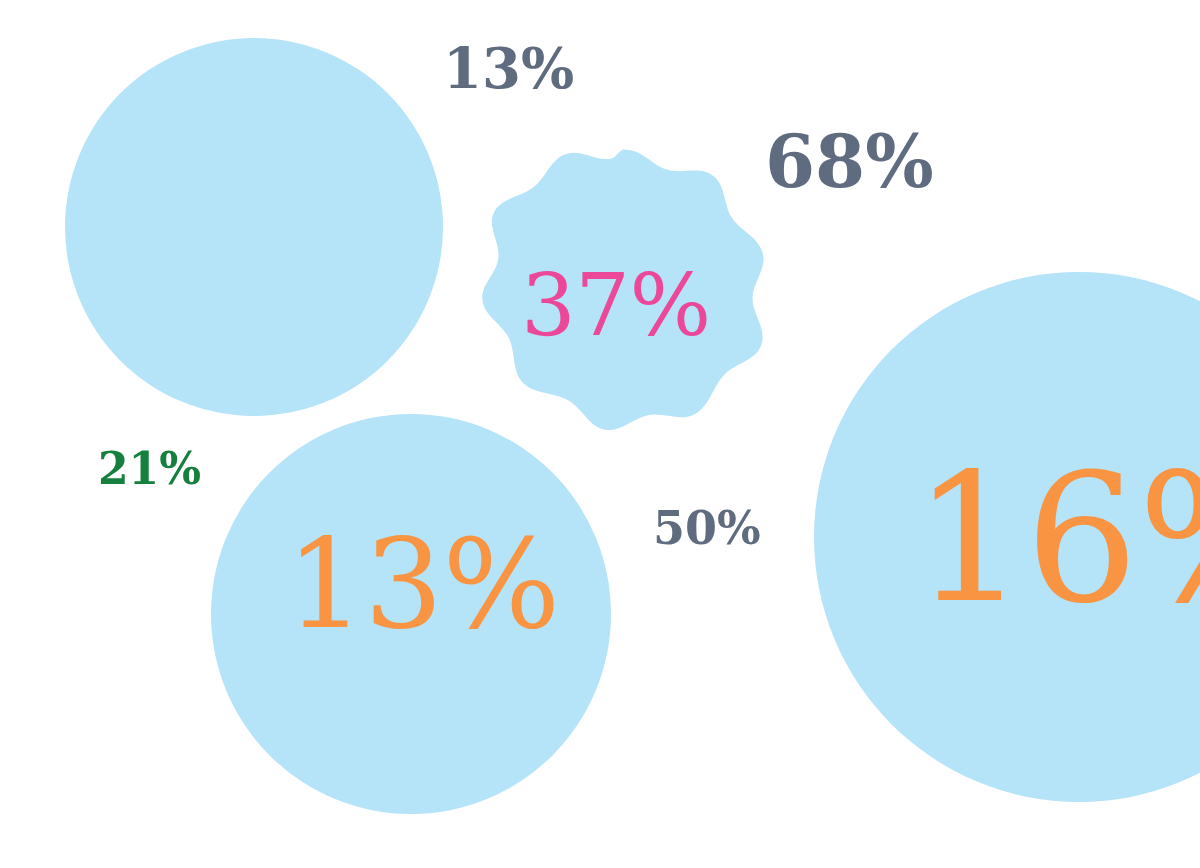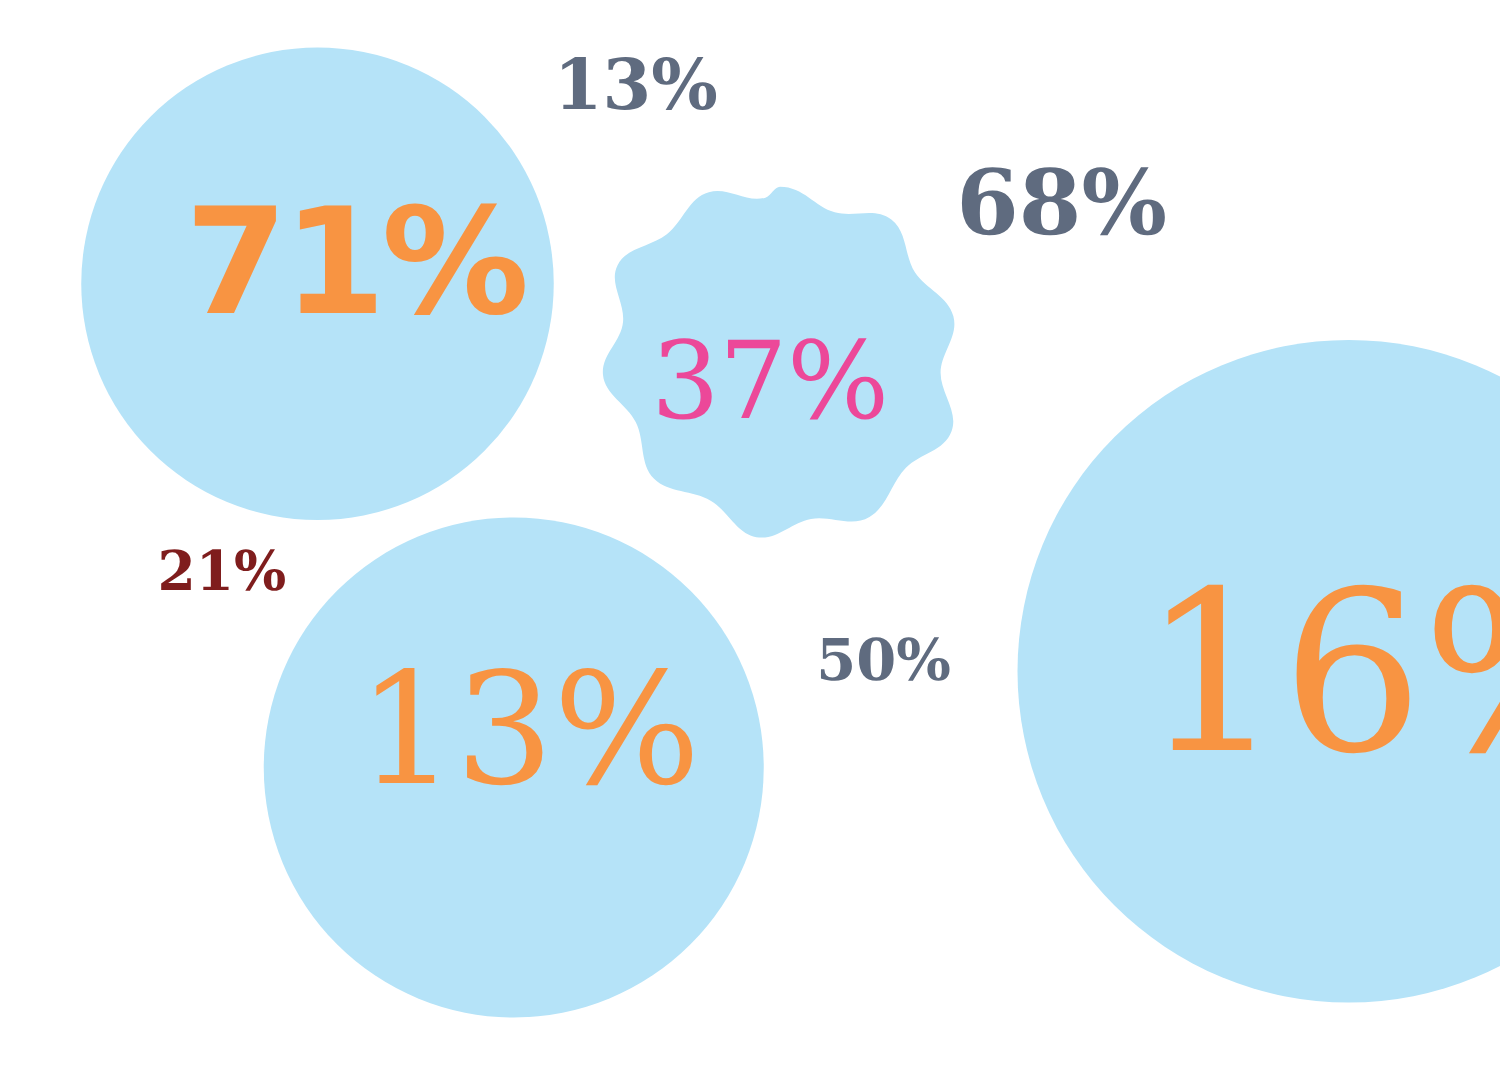--- a/index.html
+++ b/index.html
@@ -65,21 +65,20 @@
     height: 100%;
     overflow: visible;
   }
 </style>
 </head>
 <body>
 
 <div id="canvas" style="width: 1200px; height: 868px; background: rgb(255, 255, 255);">
 
   <div class="bubble" style="left: 65px; top: 38px; width: 378px; height: 378px; background: rgb(181, 227, 248);"></div>
-  <div class="bubble-label style-geo" style="left: 148px; top: 150px; font-size: 118px; color: rgb(248, 148, 66);">71%</div>
 
   <div class="scallop-wrap" style="left: 478px; top: 145px; width: 292px; height: 292px;">
     <svg viewBox="0 0 200 200" preserveAspectRatio="none">
       <path fill="#b5e3f8" d="M100 3
                C113 3 119 14 130 17
                C141 20 152 14 161 21
                C170 28 168 41 174 50
                C180 59 192 63 195 74
                C198 85 188 94 188 105
                C188 116 198 126 194 137
@@ -102,16 +101,16 @@
   <div class="bubble-label style-didone" style="left: 521px; top: 262px; font-size: 86px; color: #ec4899; text-align: right;">37%</div>
 
   <div class="bubble" style="left: 211px; top: 414px; width: 400px; height: 400px; background: rgb(181, 227, 248);"></div>
   <div class="bubble-label style-didone" style="left: 286px; top: 522px; font-size: 124px; color: rgb(248, 148, 66);">13%</div>
 
   <div class="bubble" style="left: 814px; top: 272px; width: 530px; height: 530px; background: rgb(181, 227, 248);"></div>
   <div class="bubble-label style-didone" style="left: 913px; top: 450px; font-size: 178px; color: rgb(248, 148, 66);">16%</div>
 
   <div class="callout" style="left: 443px; top: 40px; font-size: 56px; color: rgb(95, 107, 127);">13%</div>
   <div class="callout" style="left: 765px; top: 126px; font-size: 72px; color: rgb(95, 107, 127);">68%</div>
-  <div class="callout" style="left: 98px; top: 436px; font-size: 44px; color: #7f1d1d; margin-left: 28px;">21%</div>
+  <div class="callout" style="left: 98px; top: 447px; font-size: 44px; color: #15803d;">21%</div>
   <div class="callout" style="left: 653px; top: 505px; font-size: 46px; color: rgb(95, 107, 127);">50%</div>
 
 </div>
 
 </body></html>

